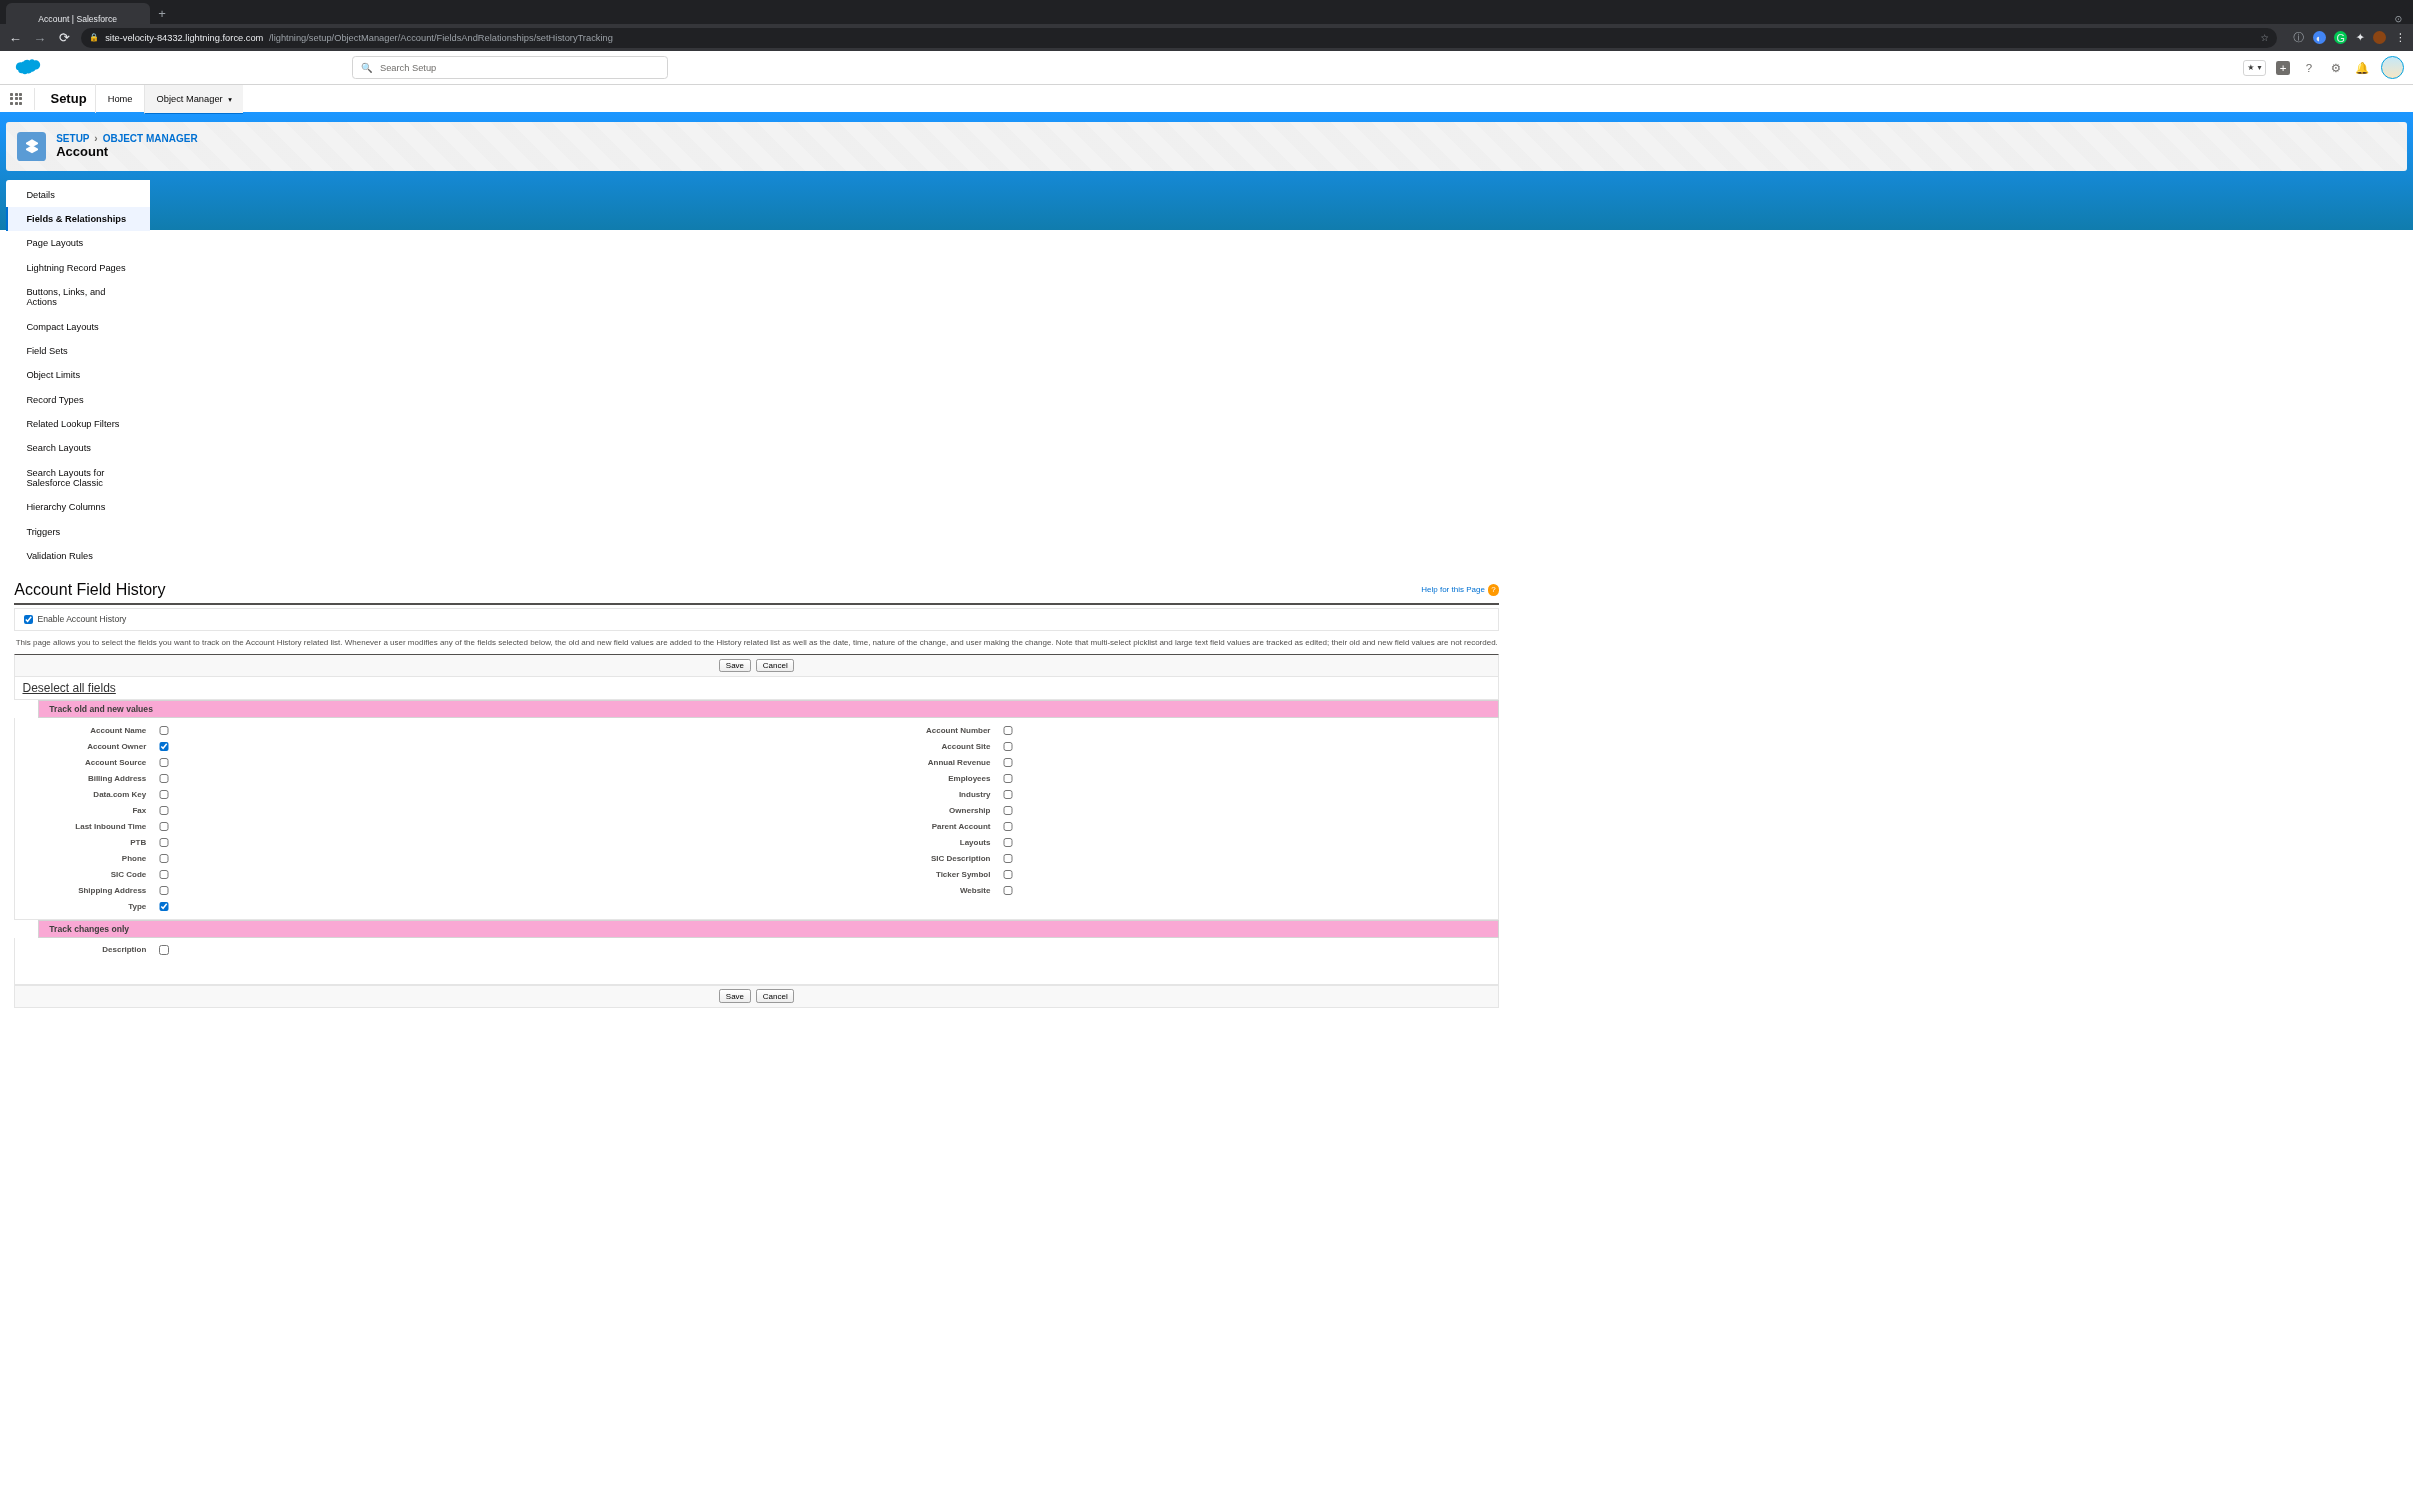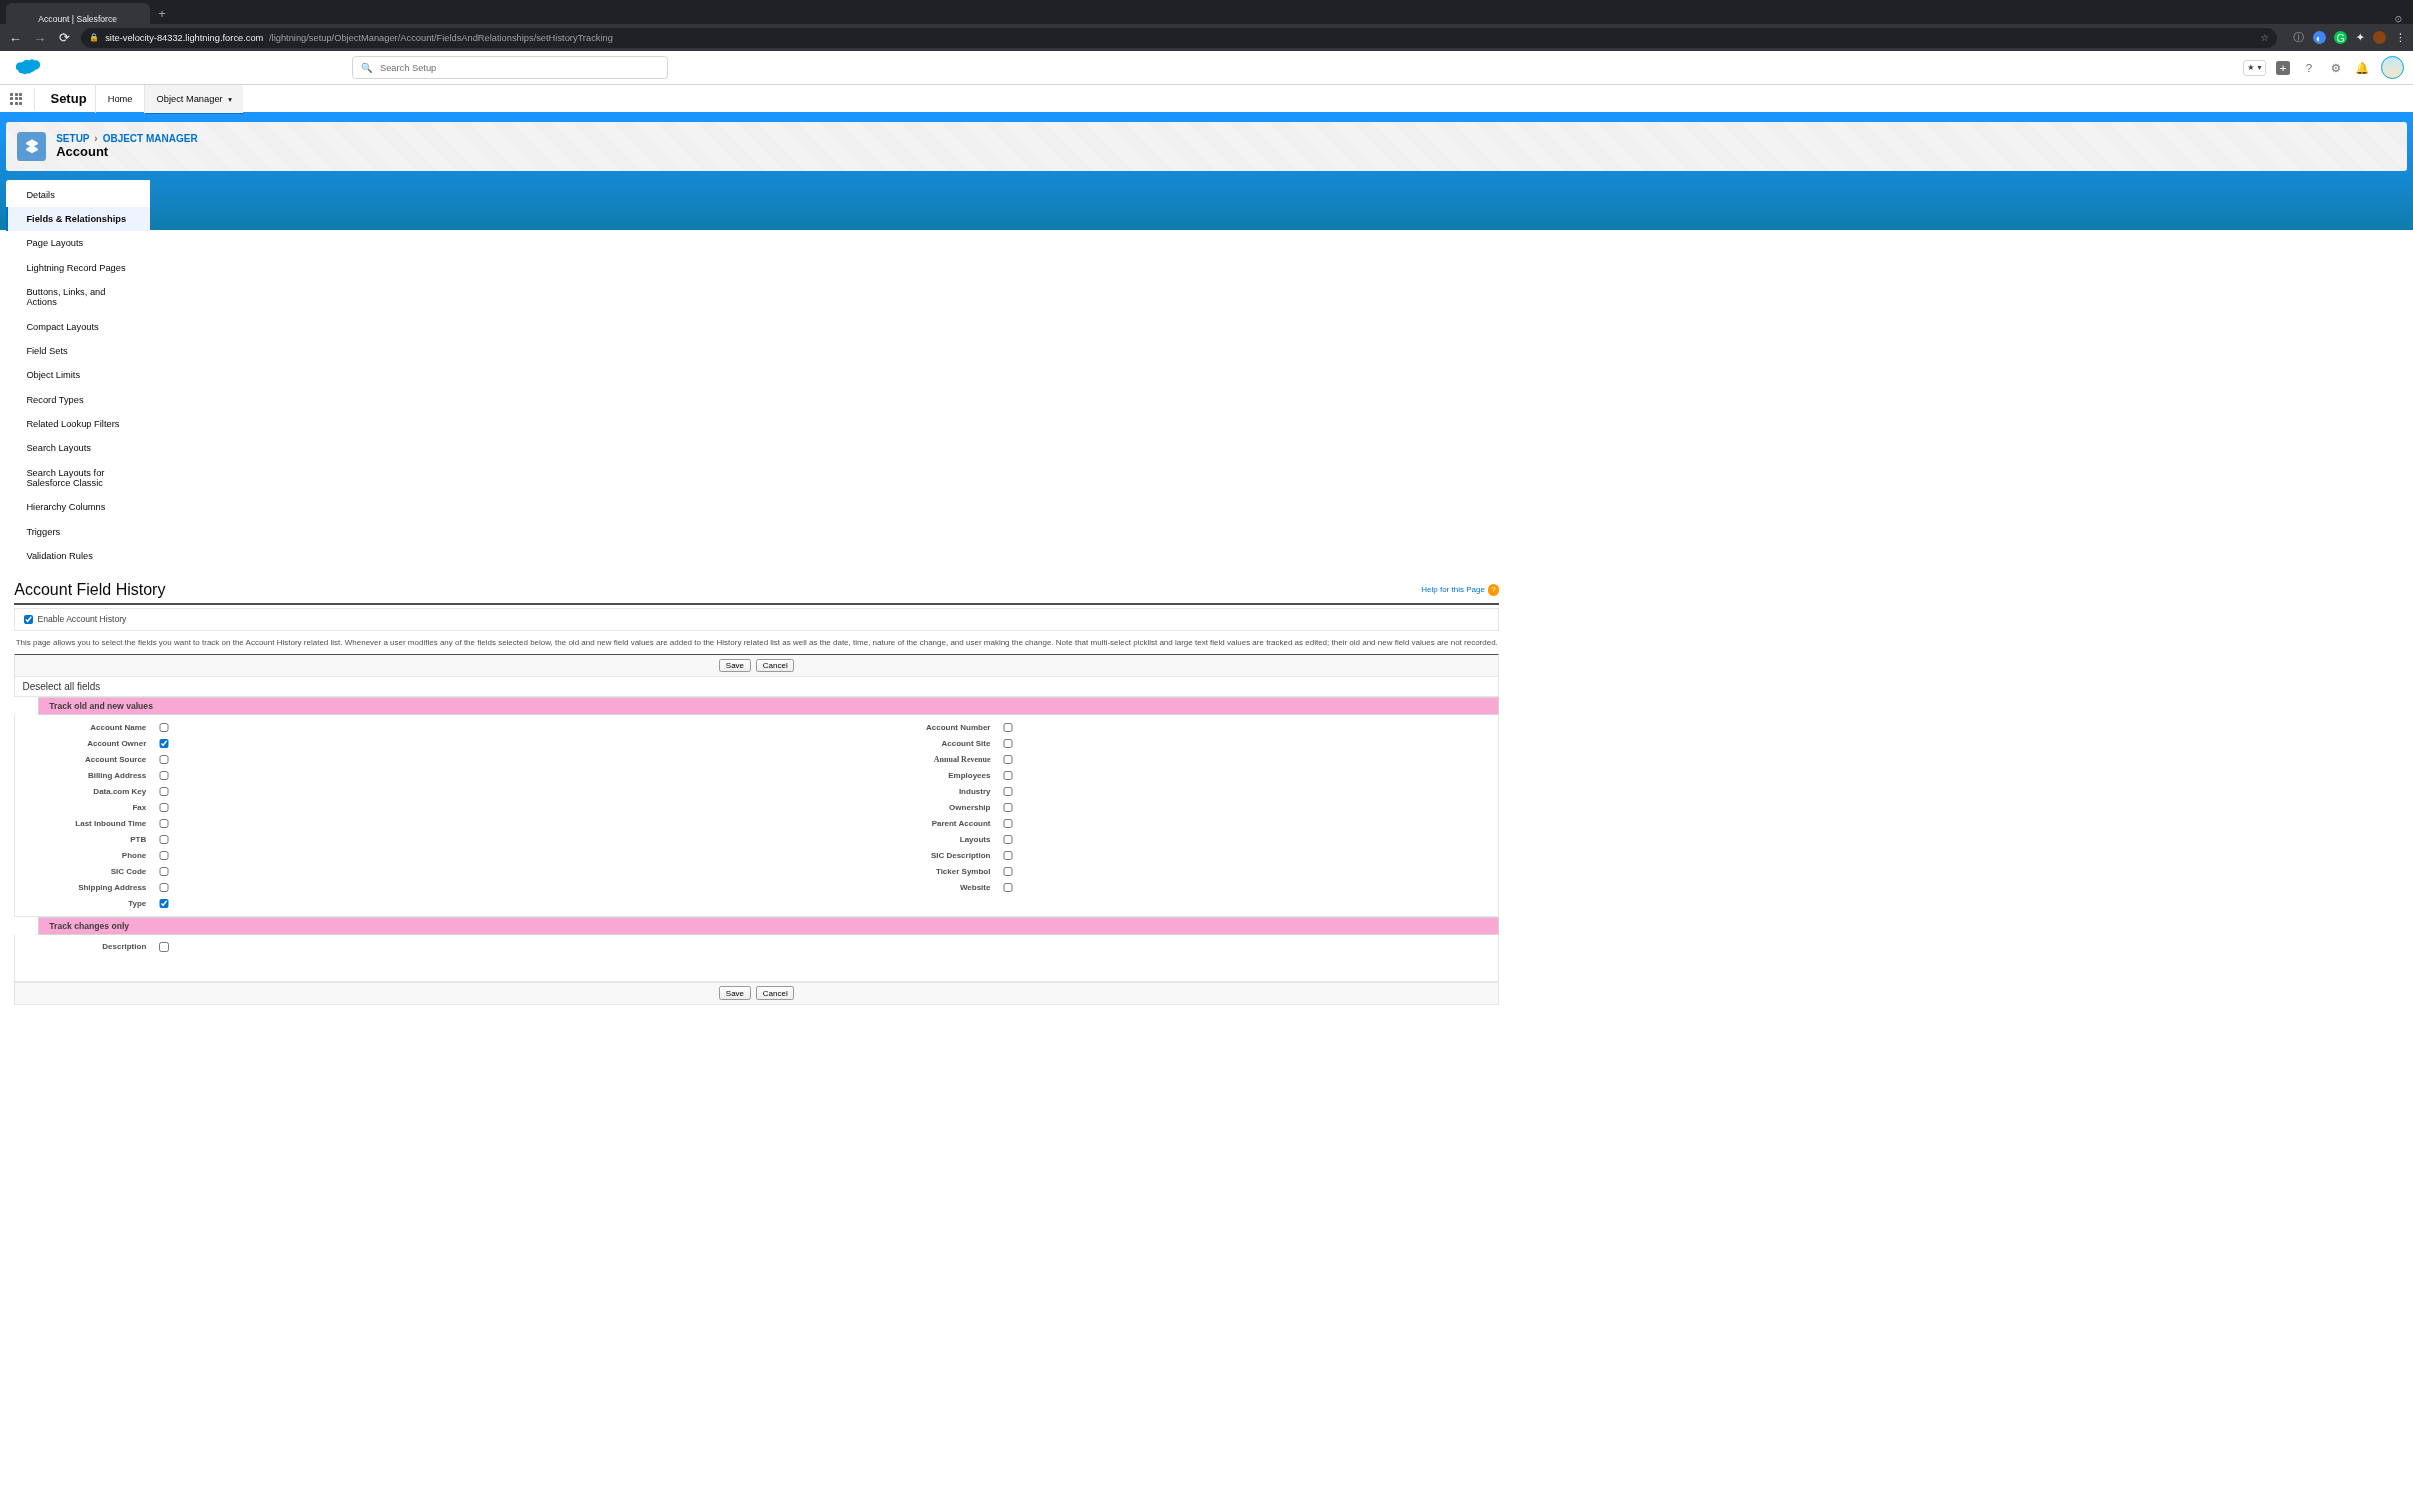--- a/index.html
+++ b/index.html
@@ -66,21 +66,21 @@
     .help-link { font-size: 8px; color: #0070d2; cursor: pointer; display: flex; align-items: center; gap: 2.9px; }
     .help-badge { width: 11.5px; height: 11.5px; border-radius: 50%; background: #ff9900; color: white; font-size: 8px; display: flex; align-items: center; justify-content: center; }
 
     .hr-thick { height: 1.4px; background: #514f4d; margin: 4.3px 0 2.9px; }
     .enable-row { border: 0.7px solid #e5e5e5; padding: 5.7px 8.6px; font-size: 8.6px; display: flex; align-items: center; gap: 4.3px; }
     .desc-text { font-size: 8px; color: #514f4d; margin: 5.7px 1.4px; line-height: 1.45; }
 
     .btn-bar { text-align: center; border: 0.7px solid #e5e5e5; border-top: 1.4px solid #514f4d; background: #f8f8f8; padding: 3.6px 0; }
     .btn { font-size: 8px; padding: 1.4px 5.7px; border: 0.7px solid #999; border-radius: 2.2px; background: linear-gradient(#fff, #eee); cursor: pointer; margin: 0 1.4px; }
 
-    .deselect { font-size: 10px; color: #333; cursor: pointer; padding: 4.3px 7.2px; border: 0.7px solid #e5e5e5; border-top: none; }
+    .deselect { font-size: 12px; color: #333; text-decoration: underline; cursor: pointer; padding: 4.3px 7.2px; border: 0.7px solid #e5e5e5; border-top: none; }
 
     .section-head { background: #f9a8d4; font-size: 8.6px; font-weight: 700; padding: 2.9px 10px; border: 0.7px solid #d4d4d4; margin-left: 24px; }
 
     .field-grid { display: flex; border: 0.7px solid #e5e5e5; border-top: none; }
     .field-col { flex: 1; padding: 4.3px 0; }
     .field-row { display: flex; align-items: center; height: 16px; }
     .field-label { flex: 0 0 144px; text-align: right; font-size: 8px; font-weight: 700; color: #514f4d; padding-right: 13px; }
     .field-row input[type=checkbox] { cursor: pointer; }
 
     .bottom-btn-bar { text-align: center; border: 0.7px solid #e5e5e5; background: #f8f8f8; padding: 3.6px 0; margin-top: 0; }
@@ -280,21 +280,21 @@
       <div class="field-col" id="right-col">
           <div class="field-row">
             <div class="field-label" style="flex: 0 0 395px;">Account Number</div>
             <input type="checkbox" style="">
           </div>
           <div class="field-row">
             <div class="field-label" style="flex: 0 0 395px;">Account Site</div>
             <input type="checkbox" style="">
           </div>
           <div class="field-row">
-            <div class="field-label" style="flex: 0 0 395px; font-family: Liberation Serif, serif;">Annual Revenue</div>
+            <div class="field-label" style="flex: 0 0 395px;">Annual Revenue</div>
             <input type="checkbox" style="">
           </div>
           <div class="field-row">
             <div class="field-label" style="flex: 0 0 395px;">Employees</div>
             <input type="checkbox" style="">
           </div>
           <div class="field-row">
             <div class="field-label" style="flex: 0 0 395px;">Industry</div>
             <input type="checkbox" style="">
           </div>

